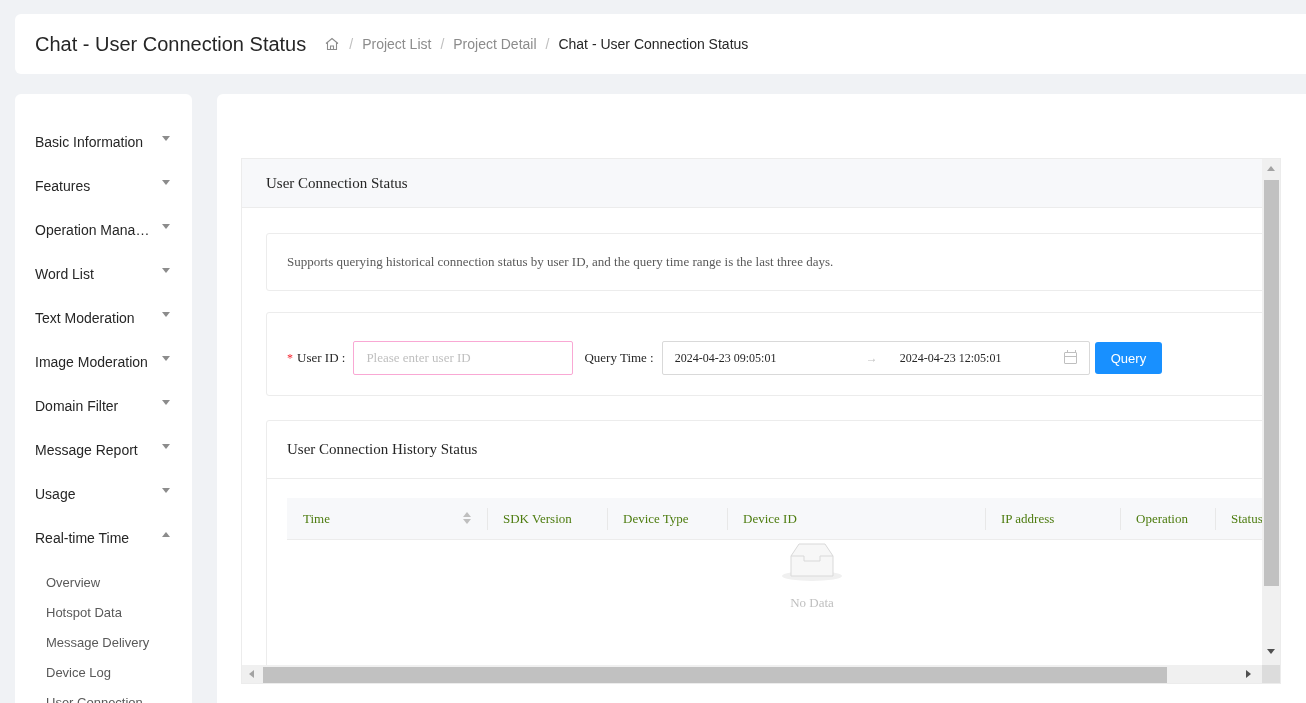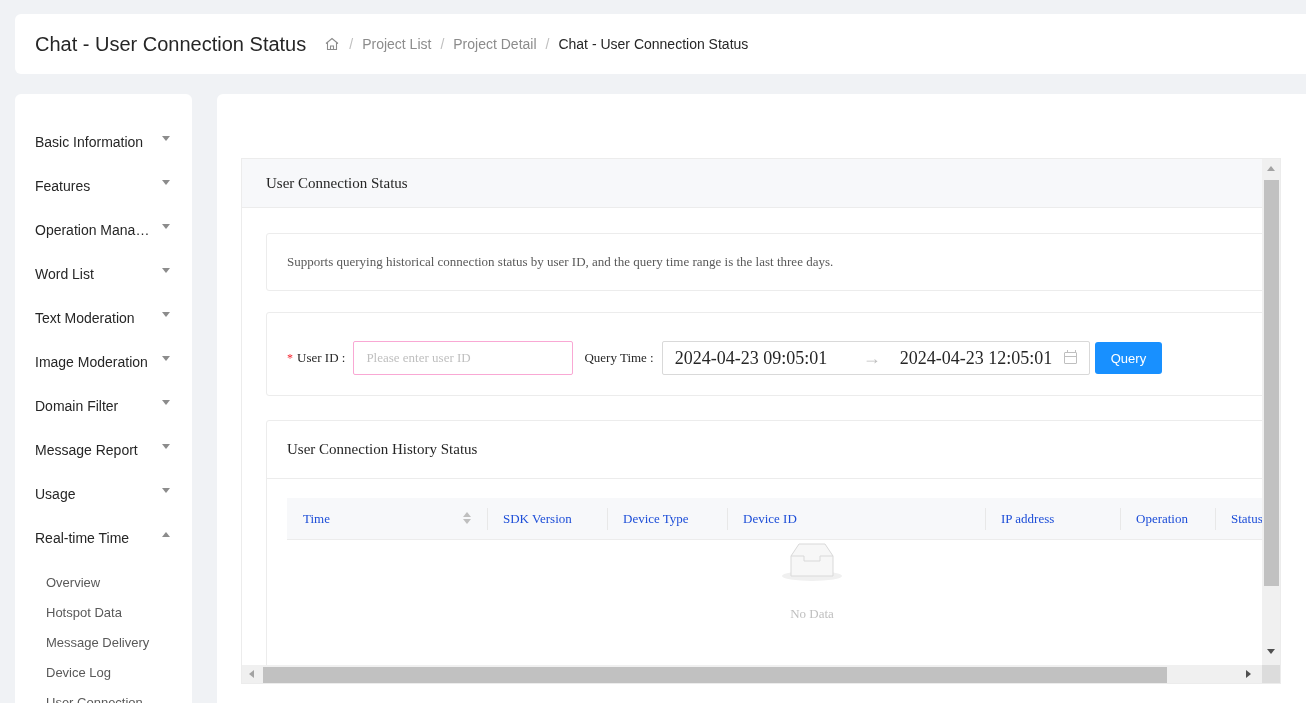--- a/index.html
+++ b/index.html
@@ -30,41 +30,41 @@
   .card { position: absolute; left: 24px; width: 1010px; border: 1px solid #ececec; border-radius: 3px; background: #fff; }
   .info-card { top: 74px; height: 58px; display: flex; align-items: center; padding-left: 20px; font-size: 13px; color: #595959; }
   .form-card { top: 153px; height: 84px; }
   .history-card { top: 261px; height: 300px; }
 
   .form-row { position: absolute; top: 28px; left: 20px; display: flex; align-items: center; font-size: 13px; color: #262626; }
   .required { color: #f5222d; margin-right: 4px; font-size: 12px; }
   .form-label { margin-right: 8px; }
   .input { width: 220px; height: 34px; border: 1px solid #f9a8d4; border-radius: 2px; padding: 0 12px; font-family: "Liberation Serif", serif; font-size: 13px; color: #262626; background: #fff; }
   .input::placeholder { color: #bfbfbf; }
-  .date-range { width: 428px; height: 34px; border: 1px solid #d9d9d9; border-radius: 2px; display: flex; align-items: center; padding: 0 12px; font-size: 18px; color: #262626; position: relative; }
+  .date-range { width: 428px; height: 34px; border: 1px solid #d9d9d9; border-radius: 2px; display: flex; align-items: center; padding: 0 12px; font-size: 12px; color: #262626; position: relative; }
   .date-range .start { width: 185px; }
   .date-range .arrow { color: #bfbfbf; width: 24px; text-align: center; }
   .date-range .end { margin-left: 16px; }
   .calendar-icon { position: absolute; right: 12px; top: 10px; width: 13px; height: 12px; border: 1px solid #bfbfbf; border-radius: 1px; }
   .calendar-icon::before { content: ""; position: absolute; left: 0; right: 0; top: 3px; border-top: 1px solid #bfbfbf; }
   .calendar-icon::after { content: ""; position: absolute; left: 2px; top: -3px; width: 7px; height: 3px; border-left: 1px solid #bfbfbf; border-right: 1px solid #bfbfbf; }
   .query-btn { margin-left: 5px; height: 32px; padding: 0 16px; background: #1890ff; color: #fff; border: none; border-radius: 3px; font-family: Liberation Sans, sans-serif; font-size: 13px; cursor: pointer; }
 
   .history-title { height: 58px; display: flex; align-items: center; padding-left: 20px; font-size: 15px; color: #262626; border-bottom: 1px solid #ececec; }
   .table { position: absolute; left: 20px; top: 77px; width: 1000px; }
-  .thead { display: flex; height: 42px; background: #f7f8fa; border-bottom: 1px solid #ececec; font-size: 13px; color: #1d4ed8; }
+  .thead { display: flex; height: 42px; background: #f7f8fa; border-bottom: 1px solid #ececec; font-size: 13px; color: #4d7c0f; }
   .th { display: flex; align-items: center; padding-left: 16px; position: relative; white-space: nowrap; overflow: hidden; }
   .th + .th::before { content: ""; position: absolute; left: 0; top: 10px; height: 22px; border-left: 1px solid #e8e8e8; }
   .sort-icon { position: absolute; right: 16px; top: 14px; width: 8px; height: 14px; }
   .sort-icon::before { content: ""; position: absolute; left: 0; top: 0; border-left: 4px solid transparent; border-right: 4px solid transparent; border-bottom: 5px solid #bfbfbf; }
   .sort-icon::after { content: ""; position: absolute; left: 0; top: 7px; border-left: 4px solid transparent; border-right: 4px solid transparent; border-top: 5px solid #bfbfbf; }
 
   .empty { position: absolute; left: 470px; top: 42px; width: 110px; text-align: center; }
   .empty-icon { width: 64px; height: 44px; margin: 0 auto; }
-  .empty-text { margin-top: 22px; font-size: 13px; color: #bfbfbf; }
+  .empty-text { margin-top: 11px; font-size: 13px; color: #bfbfbf; }
 
   .vscroll { position: absolute; left: 1020px; top: 0; width: 18px; height: 506px; background: #f0f0f0; }
   .vscroll .up { position: absolute; left: 5px; top: 7px; border-left: 4px solid transparent; border-right: 4px solid transparent; border-bottom: 5px solid #a3a3a3; }
   .vscroll .thumb { position: absolute; left: 2px; top: 21px; width: 15px; height: 406px; background: #c1c1c1; }
   .vscroll .down { position: absolute; left: 5px; top: 490px; border-left: 4px solid transparent; border-right: 4px solid transparent; border-top: 5px solid #505050; }
   .hscroll { position: absolute; left: 0; top: 506px; width: 1020px; height: 18px; background: #f0f0f0; }
   .hscroll .left { position: absolute; left: 7px; top: 5px; border-top: 4px solid transparent; border-bottom: 4px solid transparent; border-right: 5px solid #a3a3a3; }
   .hscroll .thumb { position: absolute; left: 21px; top: 2px; width: 904px; height: 16px; background: #c1c1c1; }
   .hscroll .right { position: absolute; left: 1004px; top: 5px; border-top: 4px solid transparent; border-bottom: 4px solid transparent; border-left: 5px solid #505050; }
   .scroll-corner { position: absolute; left: 1020px; top: 506px; width: 18px; height: 18px; background: #dcdcdc; }

